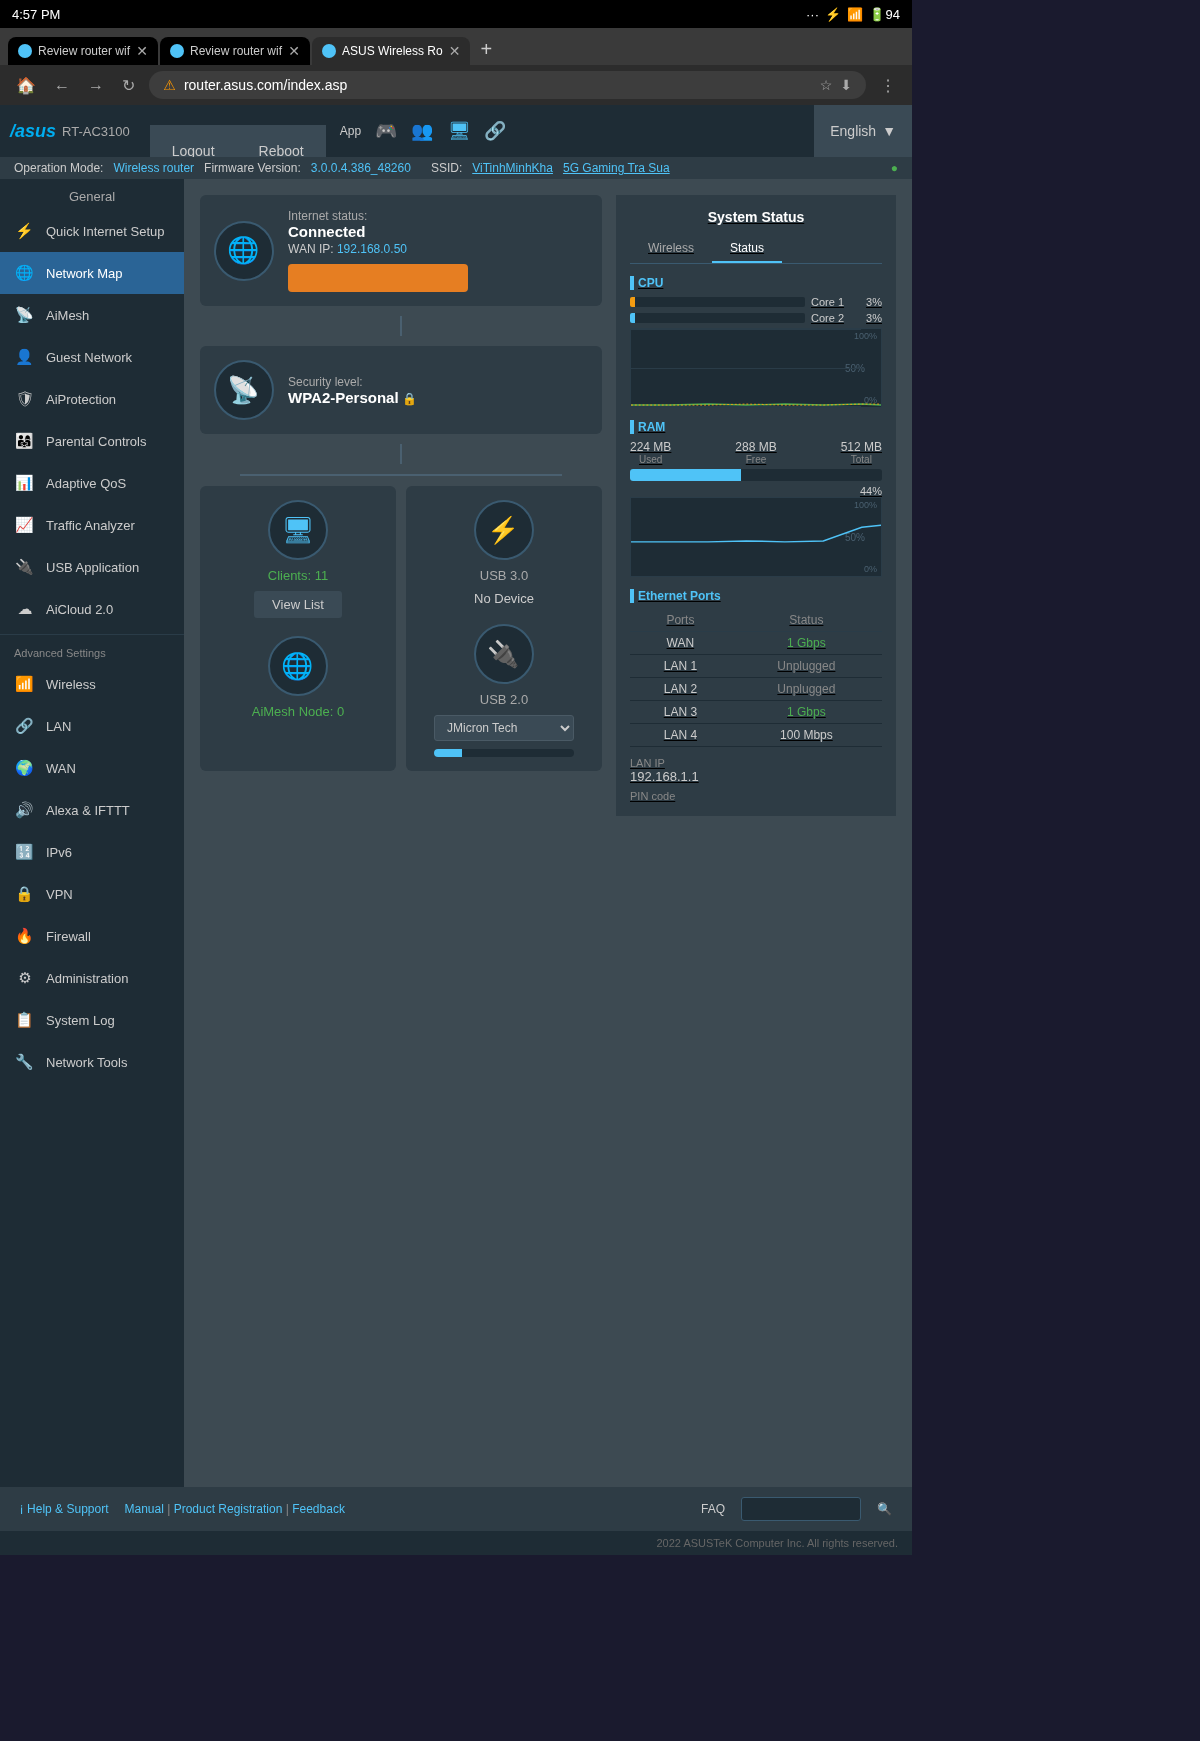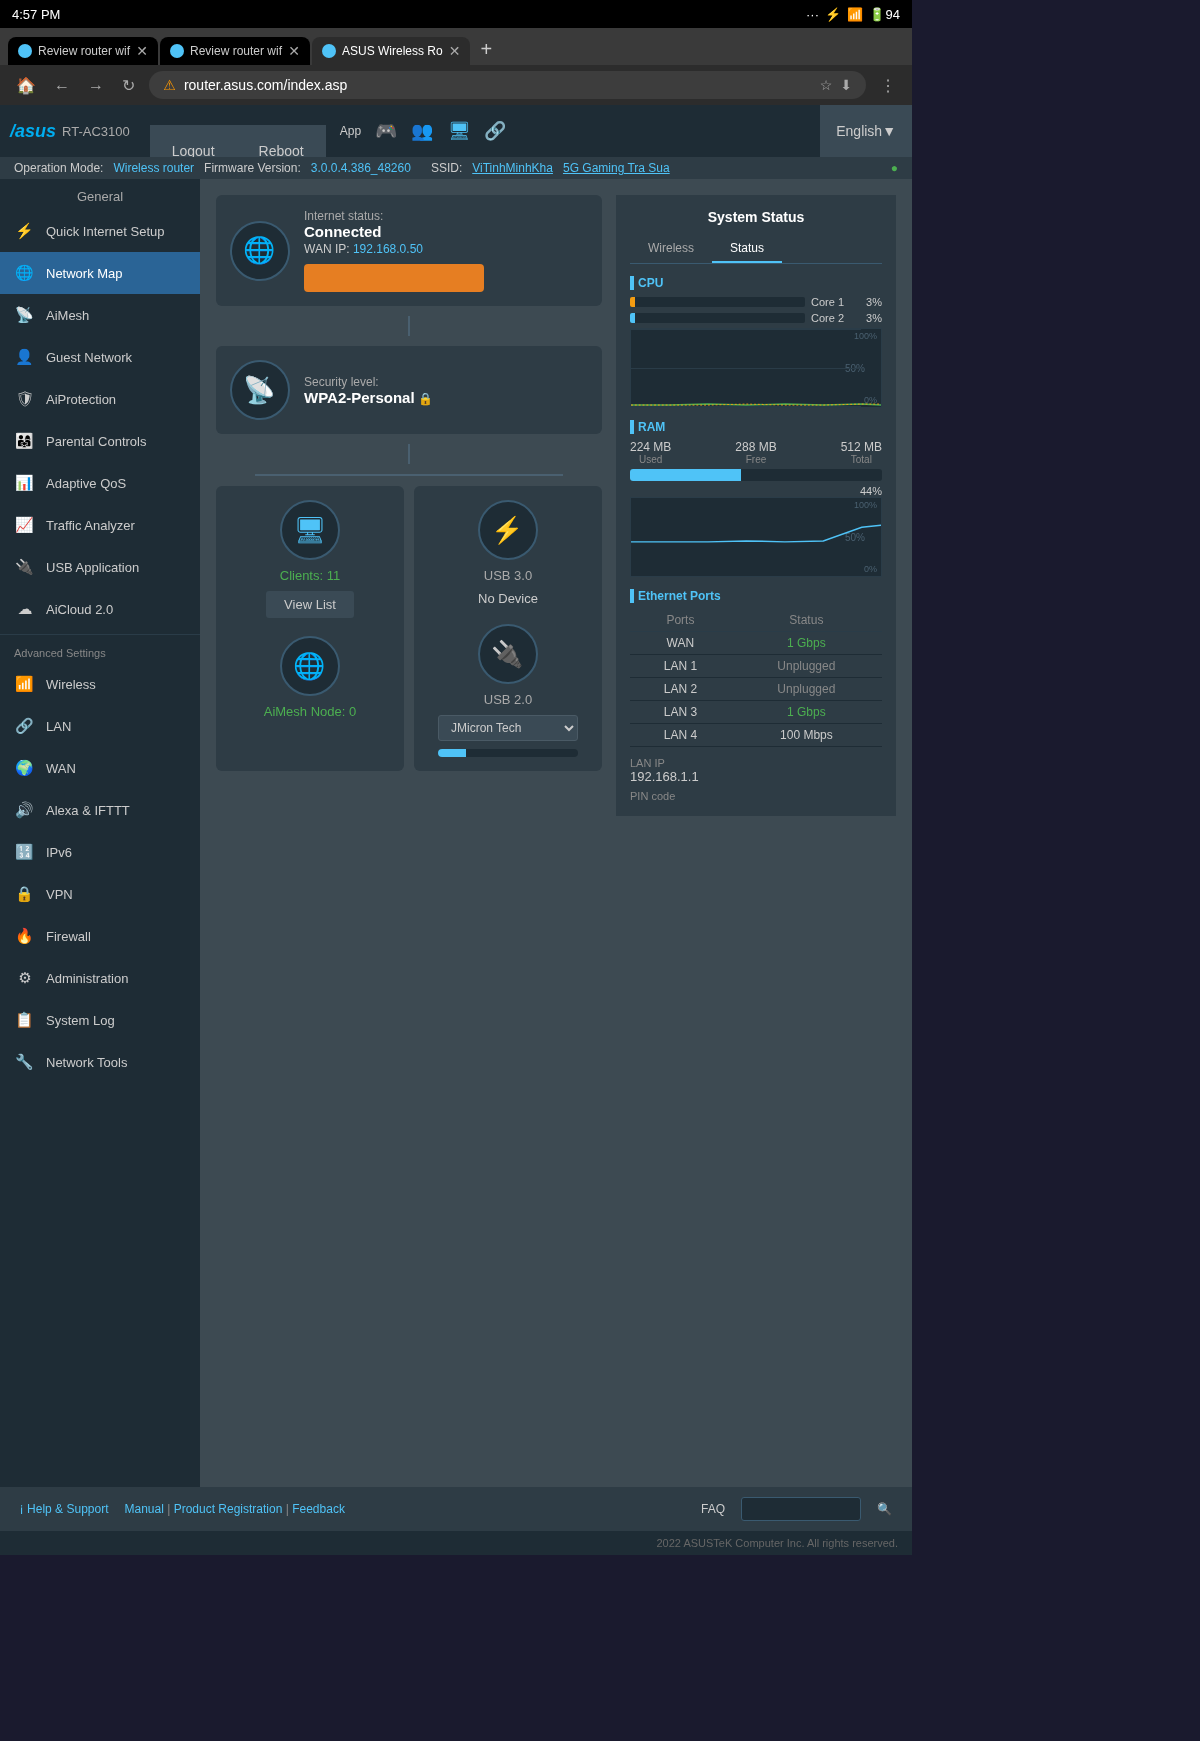--- a/index.html
+++ b/index.html
@@ -120,20 +120,21 @@
       margin-left: auto;
       background: #3a4a55;
       color: #ccc;
       border: none;
       padding: 10px 16px;
       font-size: 14px;
       cursor: pointer;
       height: 52px;
       display: flex;
       align-items: center;
+      gap: 6px;
     }
     .header-icons {
       display: flex;
       align-items: center;
       gap: 14px;
       padding: 0 14px;
       color: #4fc3f7;
       font-size: 18px;
     }
 
@@ -152,21 +153,21 @@
     .info-bar-green { color: #4caf50; margin-left: auto; font-size: 12px; }
 
     
     .main-layout {
       display: flex;
       flex: 1;
     }
 
     
     .sidebar {
-      width: 200px;
+      width: 184px;
       background: #1e2c35;
       flex-shrink: 0;
       padding-bottom: 20px;
     }
     .sidebar-section-title {
       color: #aaa;
       font-size: 13px;
       text-align: center;
       padding: 10px 0 6px;
     }
@@ -332,20 +333,21 @@
 
     
     .system-status {
       width: 280px;
       flex-shrink: 0;
     }
     .status-card {
       background: #2e3c45;
       border-radius: 0;
       padding: 14px;
+      text-decoration: underline;
     }
     .status-title {
       color: #fff;
       font-size: 14px;
       font-weight: bold;
       text-align: center;
       margin-bottom: 10px;
     }
     .status-tabs {
       display: flex;

